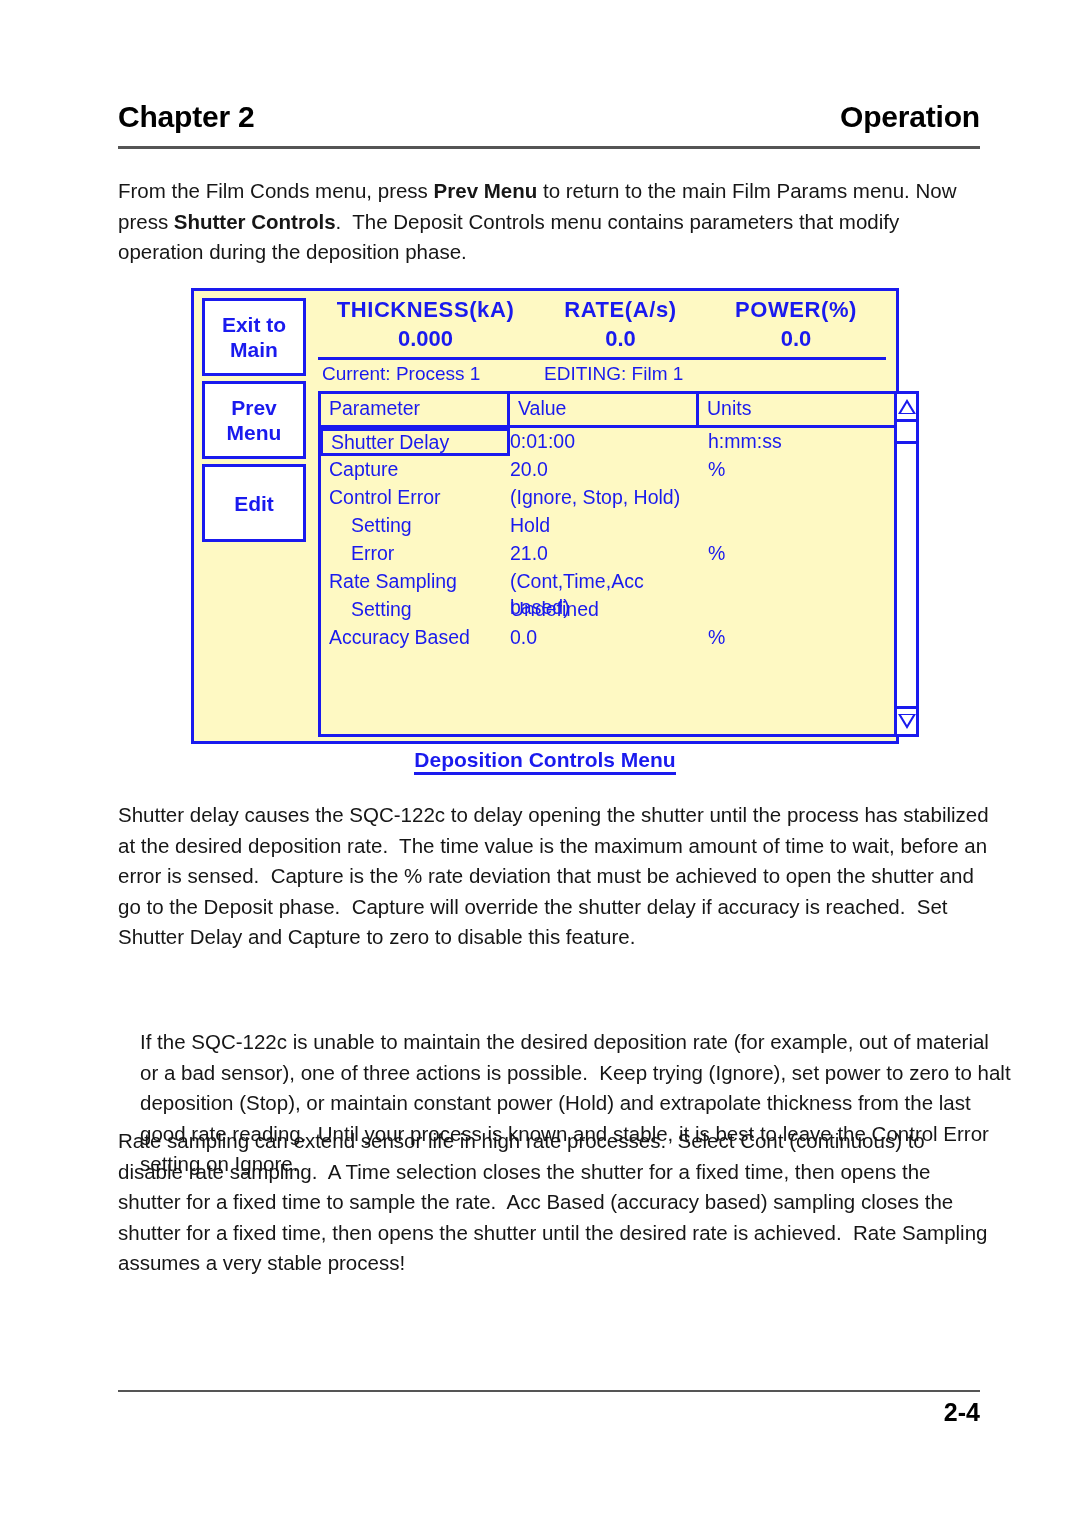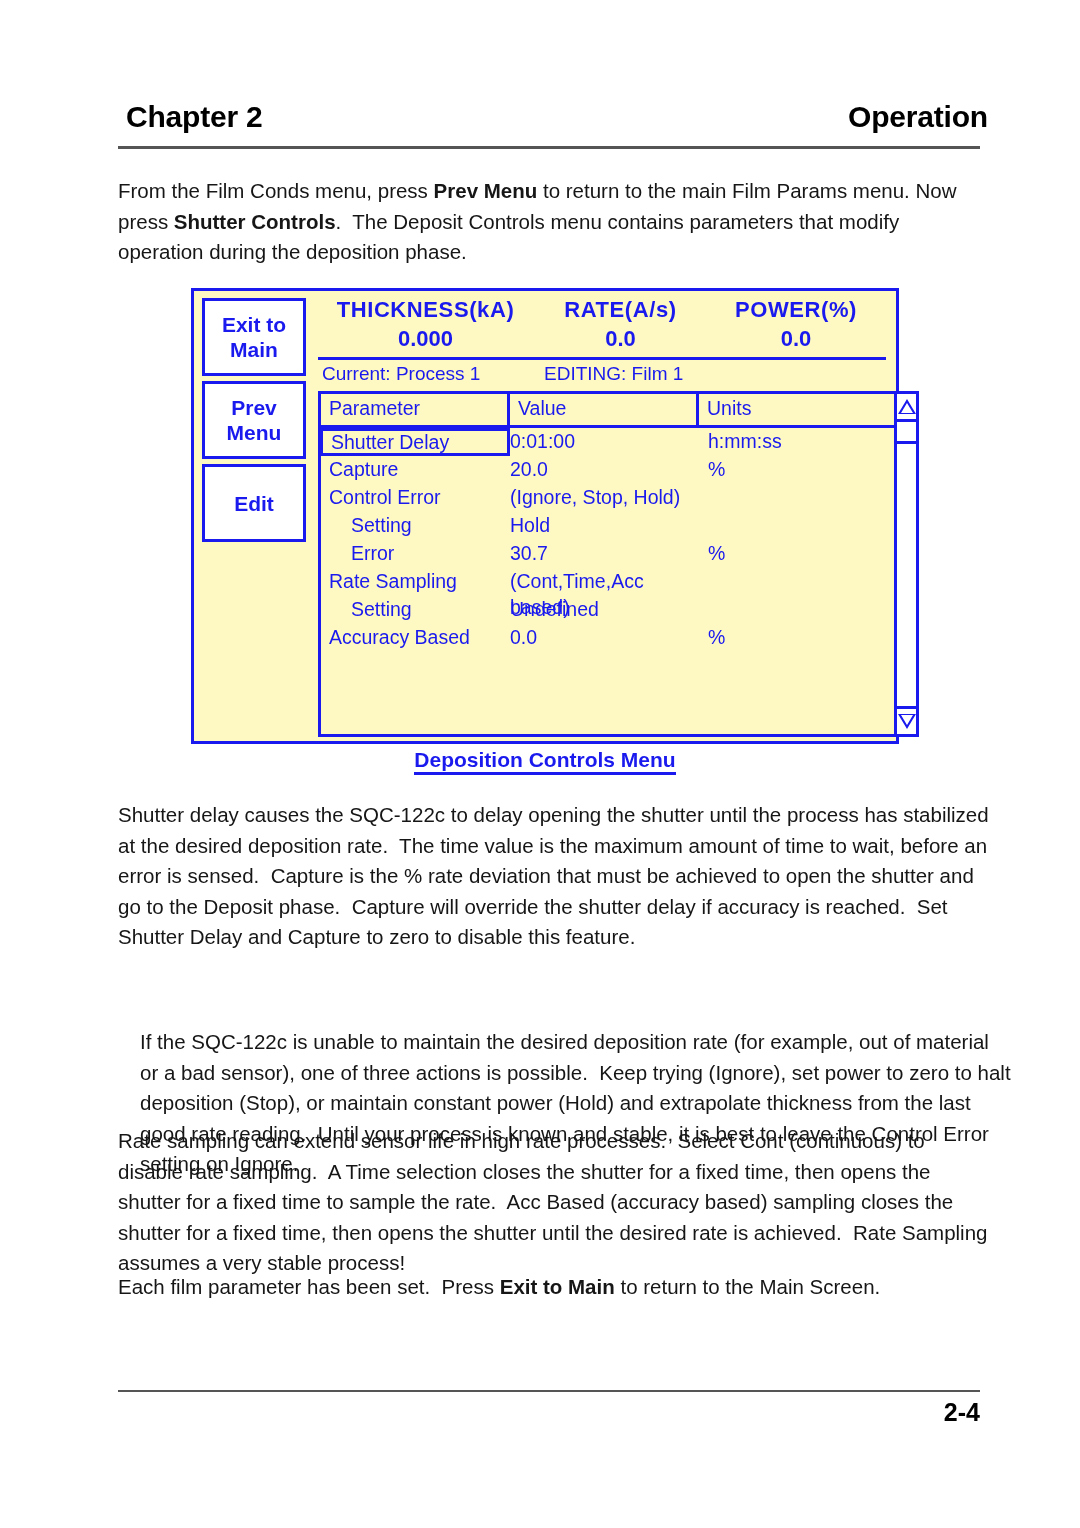--- a/index.html
+++ b/index.html
@@ -30,21 +30,20 @@
     position: absolute;
     left: 118px;
     top: 100px;
     width: 862px;
     display: flex;
     justify-content: space-between;
     align-items: flex-end;
     font-size: 30px;
     font-weight: bold;
     letter-spacing: -0.2px;
-    margin-left: 8px;
   }
   .runhead-rule {
     position: absolute;
     left: 118px;
     top: 146px;
     width: 862px;
     height: 3px;
     background: #555555;
   }
 
@@ -368,21 +367,21 @@
               <div class="pc-value">(Ignore, Stop, Hold)</div>
               <div class="pc-units"></div>
             </div>
             <div class="prow">
               <div class="pc-param indent">Setting</div>
               <div class="pc-value">Hold</div>
               <div class="pc-units"></div>
             </div>
             <div class="prow">
               <div class="pc-param indent">Error</div>
-              <div class="pc-value">30.7</div>
+              <div class="pc-value">21.0</div>
               <div class="pc-units">%</div>
             </div>
             <div class="prow">
               <div class="pc-param">Rate Sampling</div>
               <div class="pc-value">(Cont,Time,Acc based)</div>
               <div class="pc-units"></div>
             </div>
             <div class="prow">
               <div class="pc-param indent">Setting</div>
               <div class="pc-value">Undefined</div>
@@ -407,18 +406,17 @@
       </div>
 
     </div>
   </div>
 
   <div class="figcaption"><span>Deposition Controls Menu</span></div>
 
   <div class="para" id="para-p2">Shutter delay causes the SQC-122c to delay opening the shutter until the process has stabilized at the desired deposition rate.  The time value is the maximum amount of time to wait, before an error is sensed.  Capture is the % rate deviation that must be achieved to open the shutter and go to the Deposit phase.  Capture will override the shutter delay if accuracy is reached.  Set Shutter Delay and Capture to zero to disable this feature.</div>
   <div class="para" id="para-p3">If the SQC-122c is unable to maintain the desired deposition rate (for example, out of material or a bad sensor), one of three actions is possible.  Keep trying (Ignore), set power to zero to halt deposition (Stop), or maintain constant power (Hold) and extrapolate thickness from the last good rate reading.  Until your process is known and stable, it is best to leave the Control Error setting on Ignore.</div>
   <div class="para" id="para-p4">Rate sampling can extend sensor life in high rate processes.  Select Cont (continuous) to disable rate sampling.  A Time selection closes the shutter for a fixed time, then opens the shutter for a fixed time to sample the rate.  Acc Based (accuracy based) sampling closes the shutter for a fixed time, then opens the shutter until the desired rate is achieved.  Rate Sampling assumes a very stable process!</div>
-  <div class="para" id="para-p5"><span>Each film parameter has been set.  Press </span><b>Exit to Main</b><span> to return to the Main Screen.</span></div>
 
   <div class="footer-rule"></div>
   <div class="footer-page">2-4</div>
 
 </div>
 
 </body></html>

